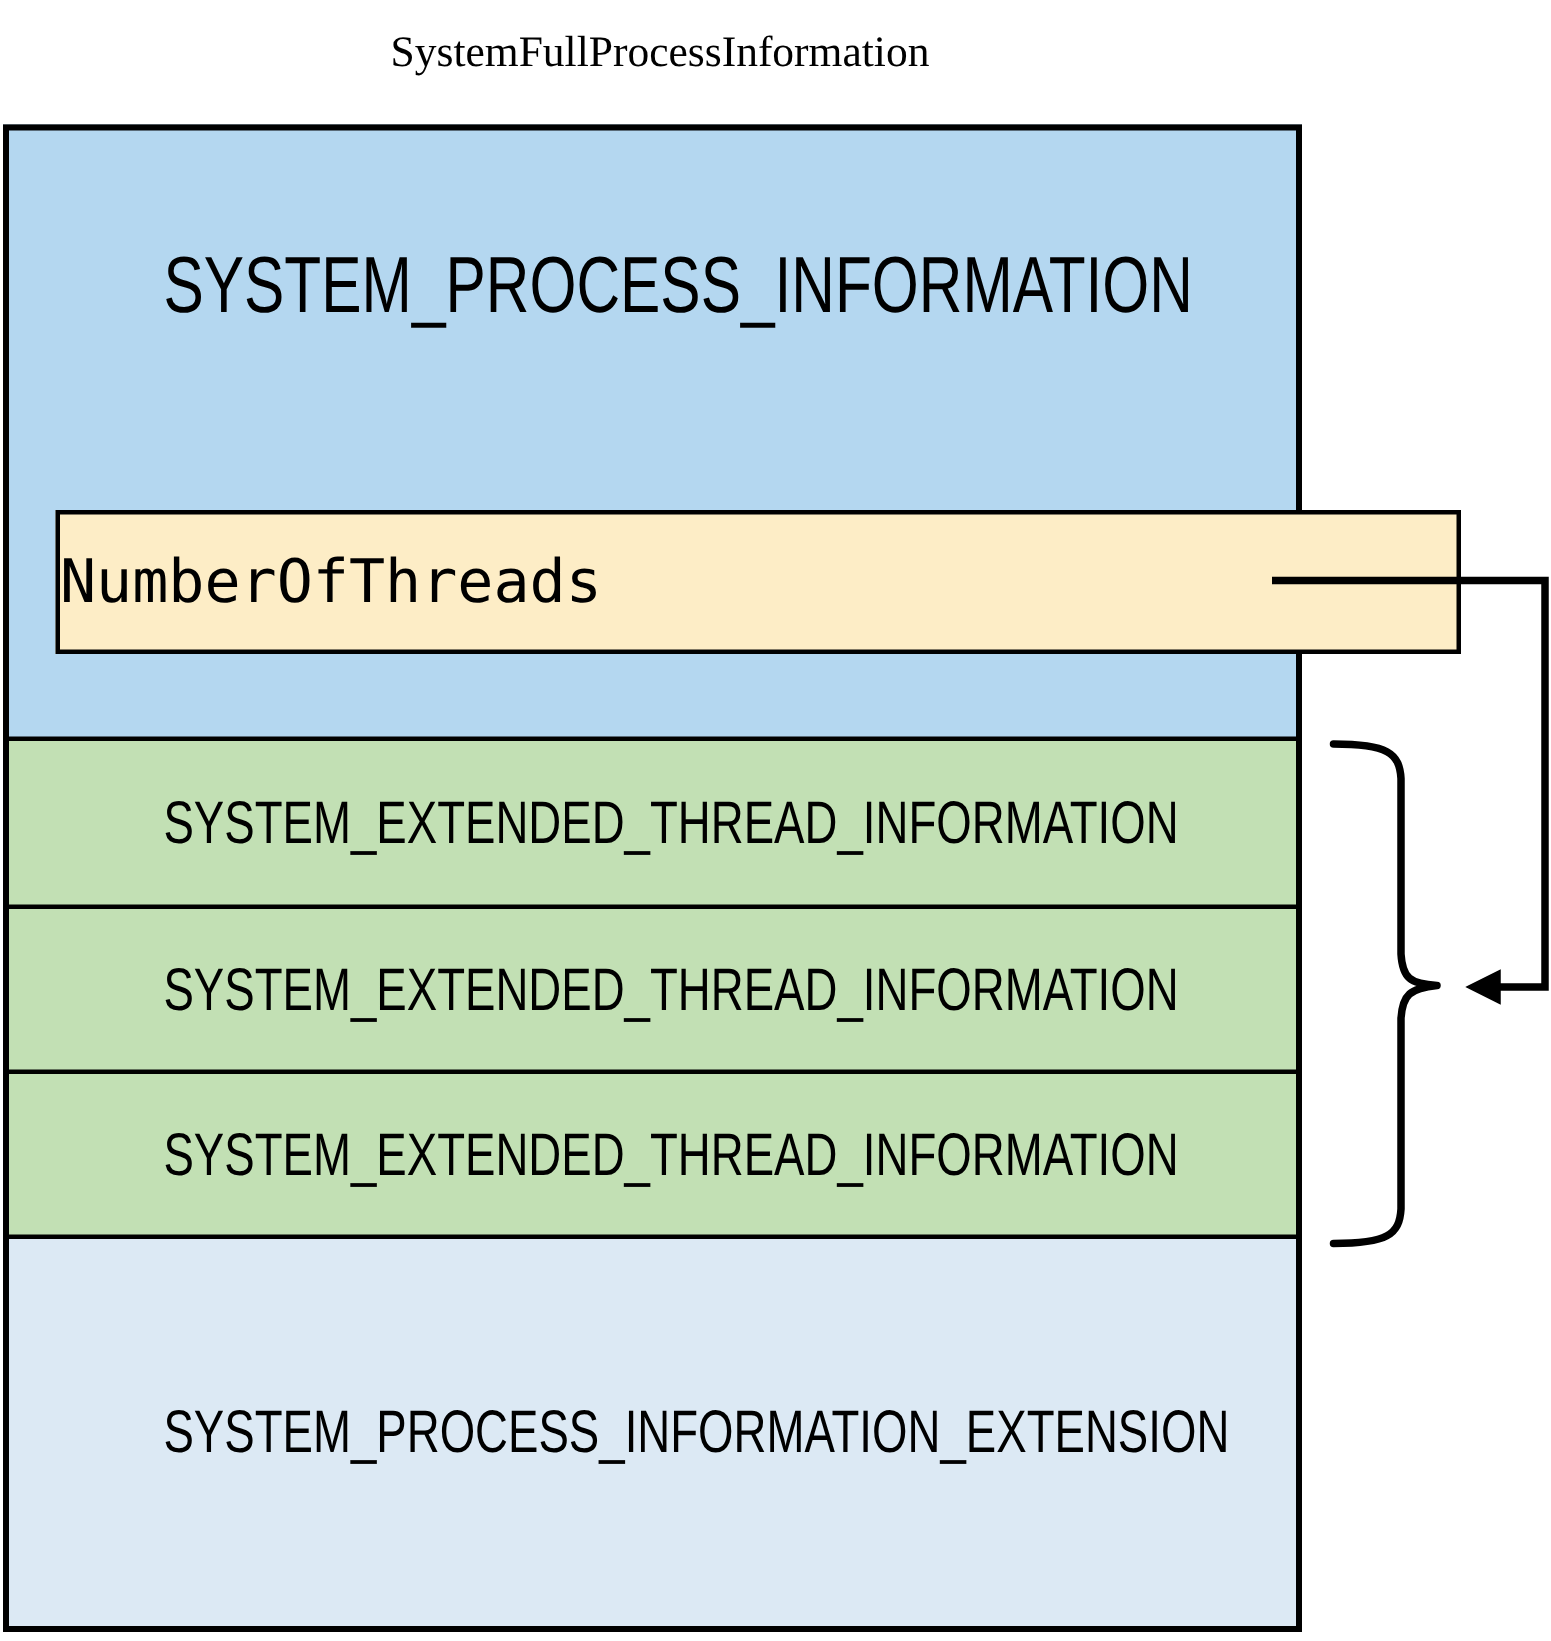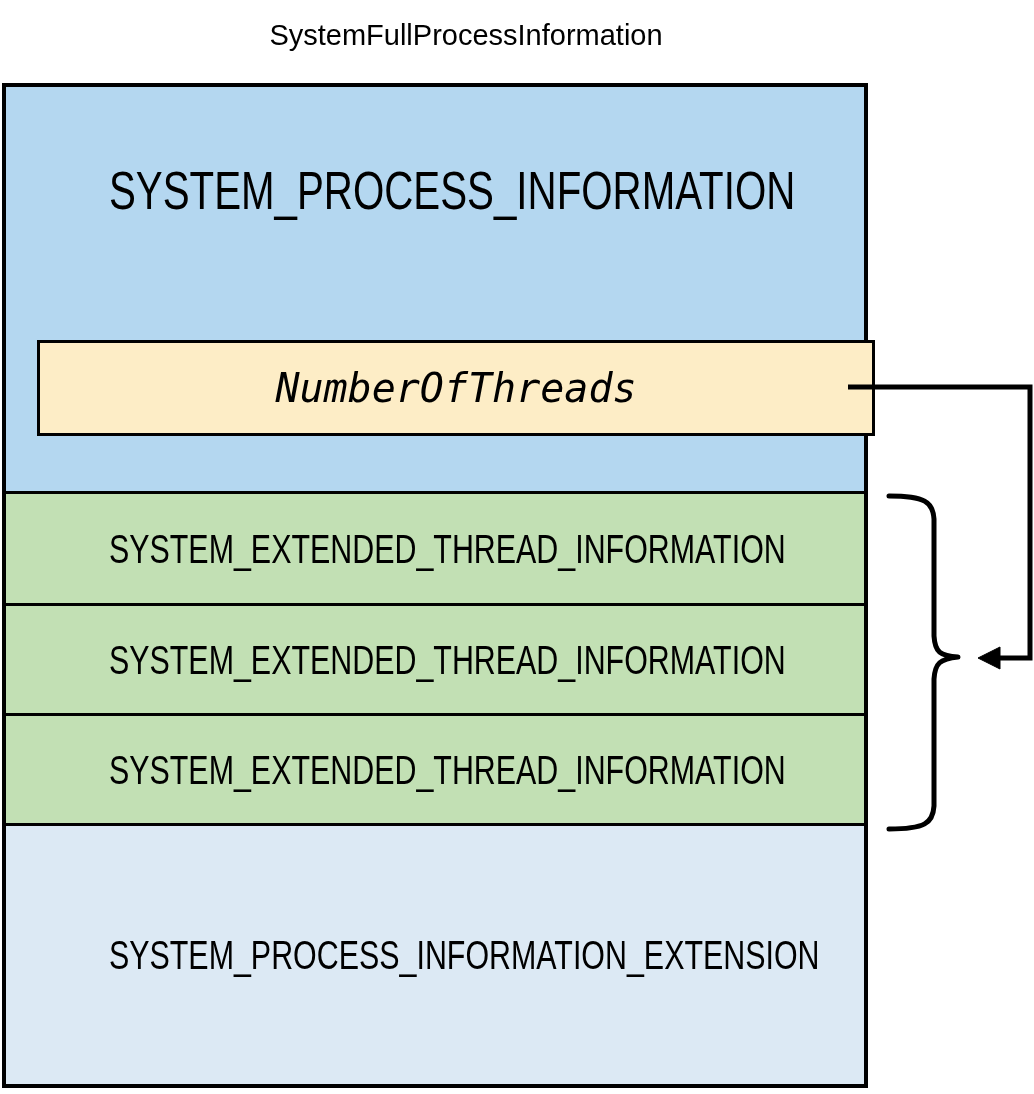--- a/index.html
+++ b/index.html
@@ -24,27 +24,26 @@
     height: 1094px;
   }
 
   
   .diagram-title {
     position: absolute;
     left: 0;
     top: 18px;
     width: 880px;
     text-align: center;
-    font-family: Liberation Sans, sans-serif;
+    font-family: Liberation Serif, serif;
     font-size: 29px;
     line-height: 34px;
     color: #000000;
     letter-spacing: 0px;
     white-space: nowrap;
-    padding-left: 26px;
   }
 
   
   .struct-box {
     position: absolute;
     left: 2px;
     top: 83px;
     width: 866px;
     height: 1005px;
     box-sizing: border-box;
@@ -88,29 +87,27 @@
     font-size: 53px;
     line-height: 58px;
     margin-top: 75px;
   }
 
   
   .field-box {
     position: absolute;
     left: 37px;
     top: 340px;
-    width: 838px;
+    width: 937px;
     height: 96px;
     box-sizing: border-box;
     background: #fdedc6;
     border: 3px solid #000000;
     display: flex;
     align-items: center;
-    justify-content: center;
-    font-style: italic;
   }
   .field-label {
     font-family: "DejaVu Sans Mono", "Liberation Mono", monospace;
     font-size: 40px;
     line-height: 44px;
     color: #000000;
     white-space: nowrap;
   }
 
   

